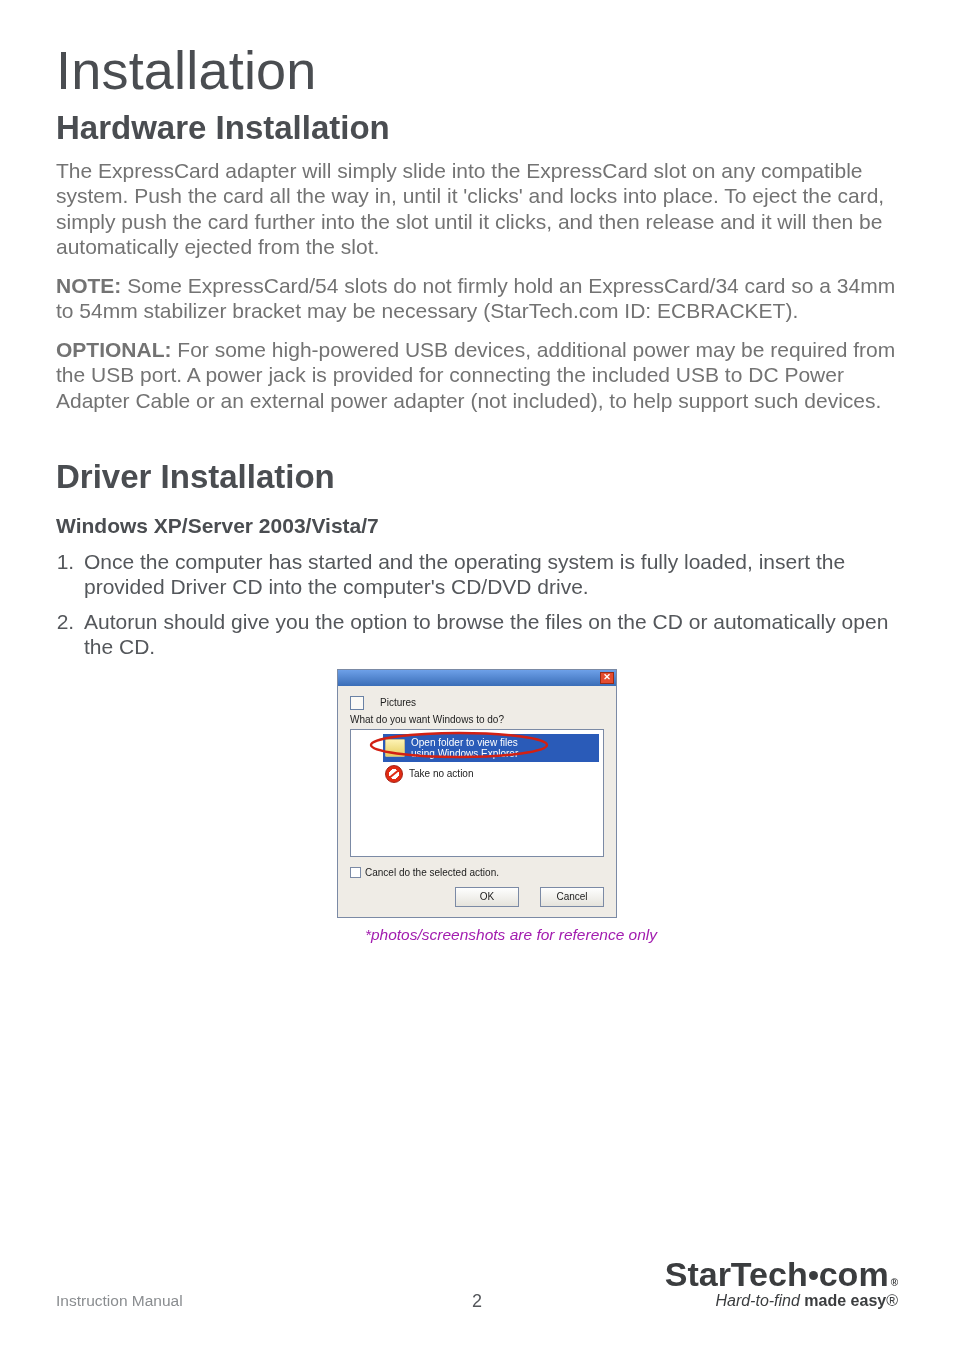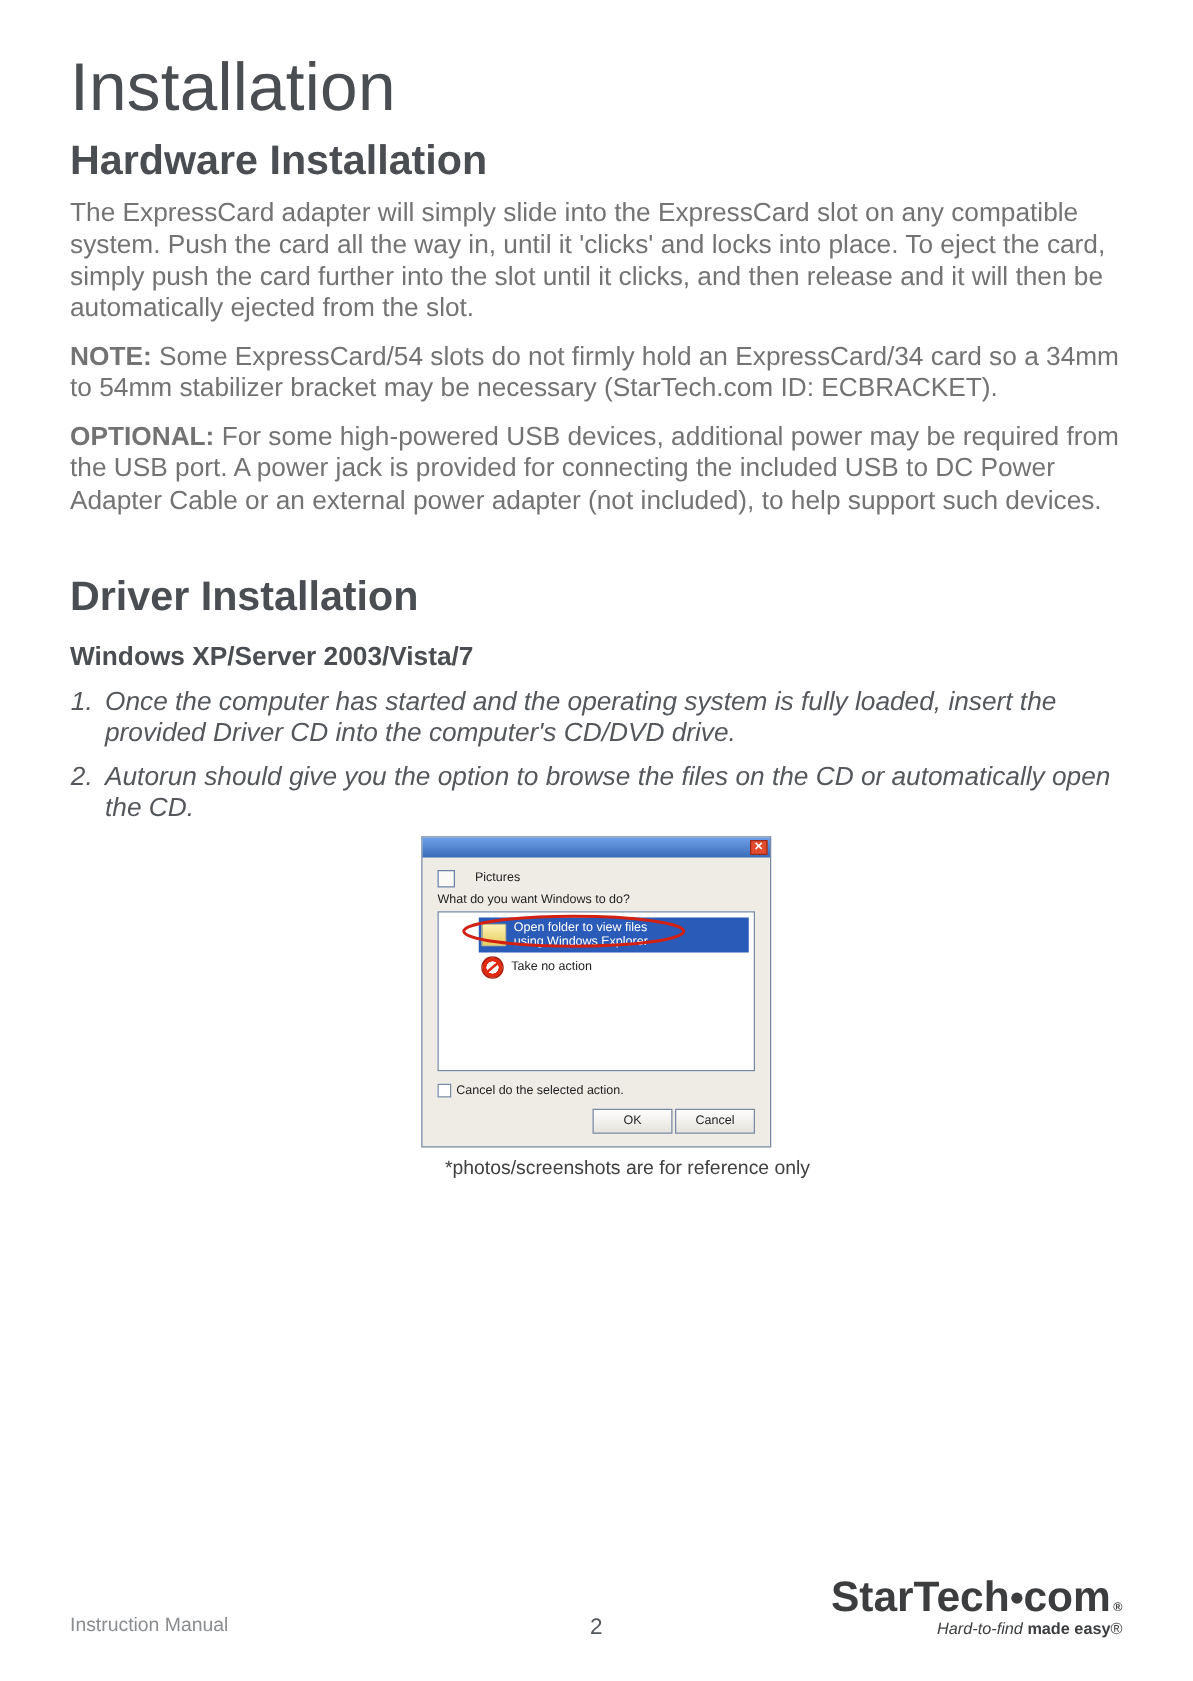--- a/index.html
+++ b/index.html
@@ -41,21 +41,20 @@
     line-height: 1.2;
   }
   .bold-lead { font-weight: 700; }
   ol { list-style: decimal; padding-left: 24px; }
   ol li {
     font-size: 21px;
     color: #54575b;
     margin-bottom: 10px;
     line-height: 1.2;
     padding-left: 4px;
-    font-style: italic;
   }
   
   .dialog-wrap {
     width: 280px;
     margin: 4px auto 0 auto;
     font-family: Tahoma, Arial, sans-serif;
   }
   .dialog {
     border: 1px solid #7b8aa5;
     background: #efece6;
@@ -136,36 +135,37 @@
   }
   .hl-oval svg { display: block; }
   .dlg-check {
     display: flex; align-items: center; gap: 4px;
     margin-top: 10px; font-size: 10px;
   }
   .dlg-check .cb {
     width: 11px; height: 11px; border: 1px solid #7b8aa5; background: #fff;
   }
   .dlg-btns {
-    display: flex; justify-content: flex-end; gap: 2px; margin-top: 8px;
+    display: flex; justify-content: flex-end; gap: 21px; margin-top: 8px;
   }
   .dlg-btn {
     width: 64px; height: 20px;
     font-size: 10px;
     border: 1px solid #7b8aa5;
     background: linear-gradient(#fefefe,#e5e3dc);
     display: flex; align-items: center; justify-content: center;
   }
   .caption {
     font-size: 15.5px;
-    color: #404040;
-    text-align: center;
+    color: #a21caf;
+    text-align: right;
     width: 320px;
     margin: 8px auto 0 auto;
     padding-left: 10px;
+    font-style: italic;
   }
   
   .footer {
     position: absolute;
     left: 56px; right: 56px; bottom: 34px;
     display: flex;
     justify-content: space-between;
     align-items: flex-end;
   }
   .footer-left { font-size: 15.5px; color: #8a8d90; }
@@ -181,21 +181,21 @@
     font-weight: 700;
     color: #3b3d3f;
     font-family: "Arial Black", Arial, sans-serif;
     line-height: 0.9;
     display: flex;
     align-items: baseline;
     justify-content: flex-end;
   }
   .logo-main .reg { font-size: 10px; vertical-align: top; margin-left: 2px; }
   .logo-tag {
-    font-size: 13px; color: #3b3d3f; margin-top: 2px;
+    font-size: 16px; color: #3b3d3f; margin-top: 2px;
   }
   .logo-tag .hard { font-style: italic; }
   .logo-tag .easy { font-weight: 700; }
   .logo-dot {
     width: 9px; height: 9px; border-radius: 50%;
     background: #3b3d3f;
     display: inline-block;
     margin: 0 1px;
     position: relative;
     top: -6px;

